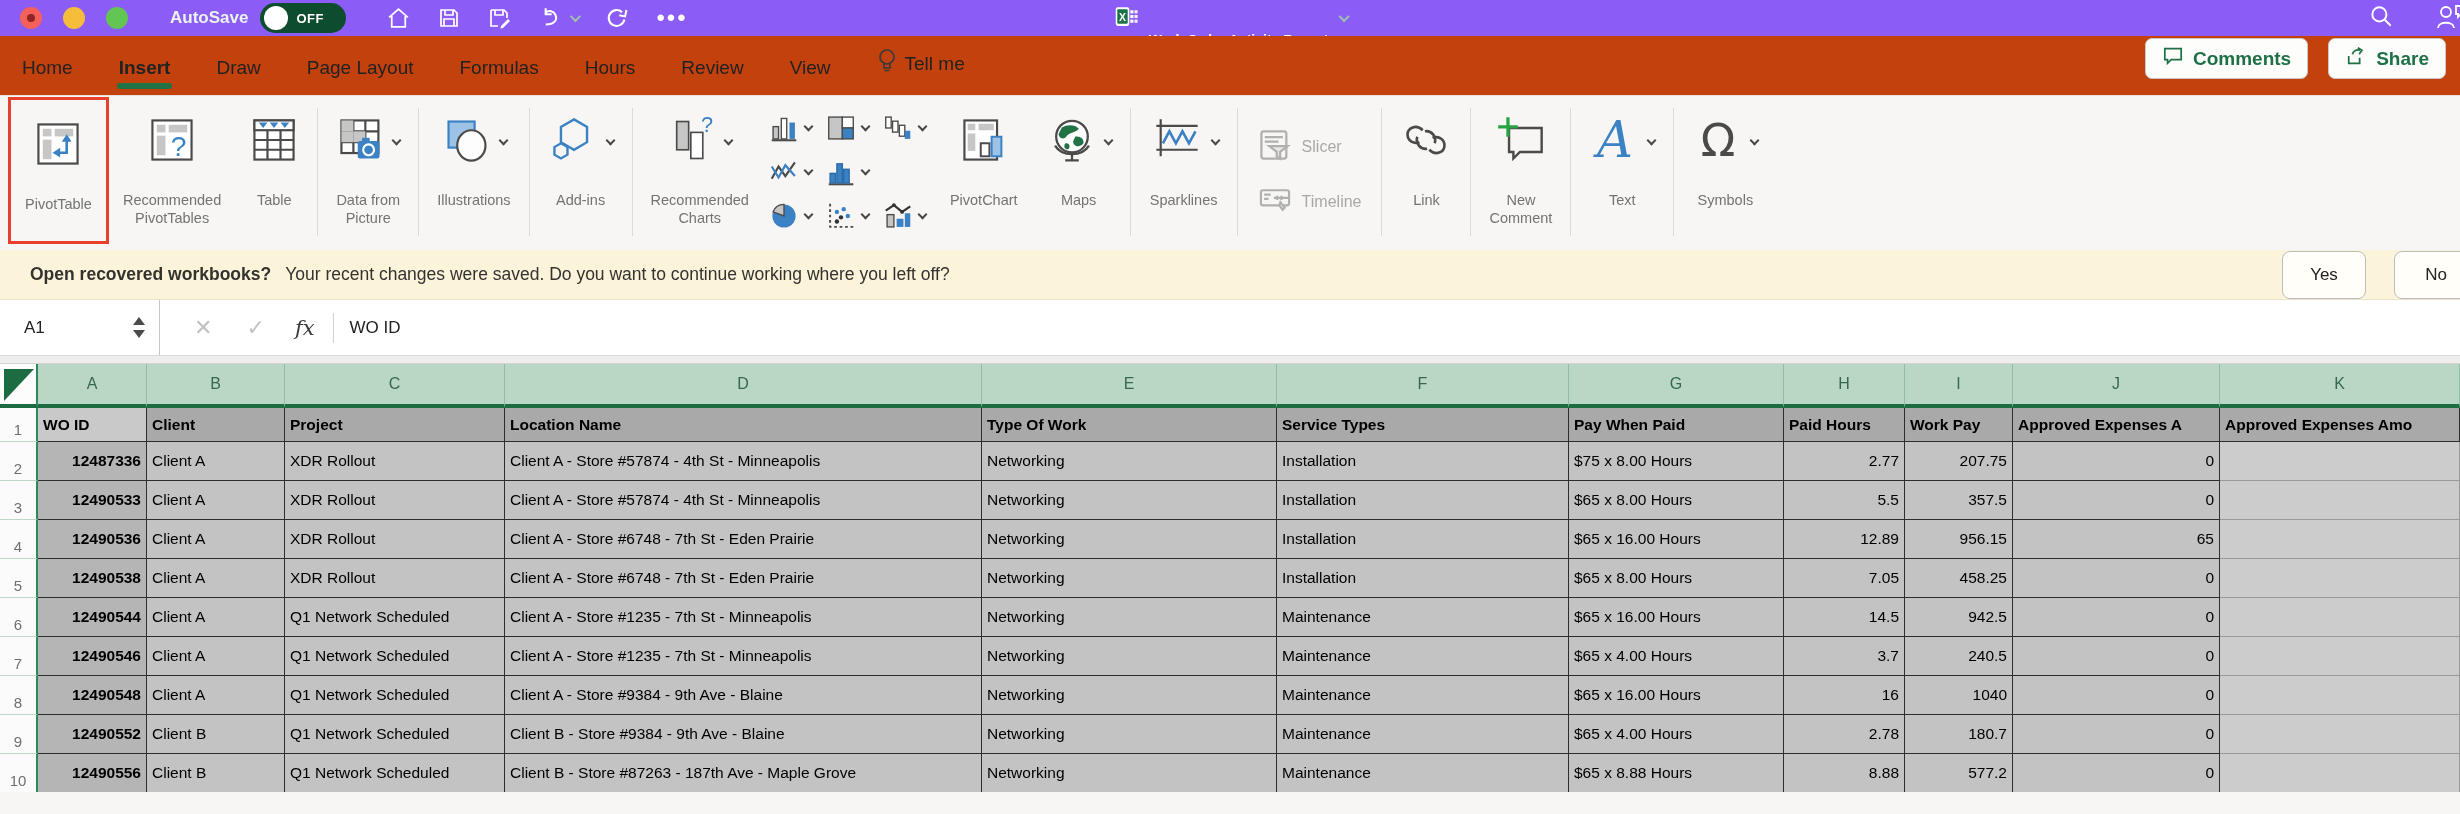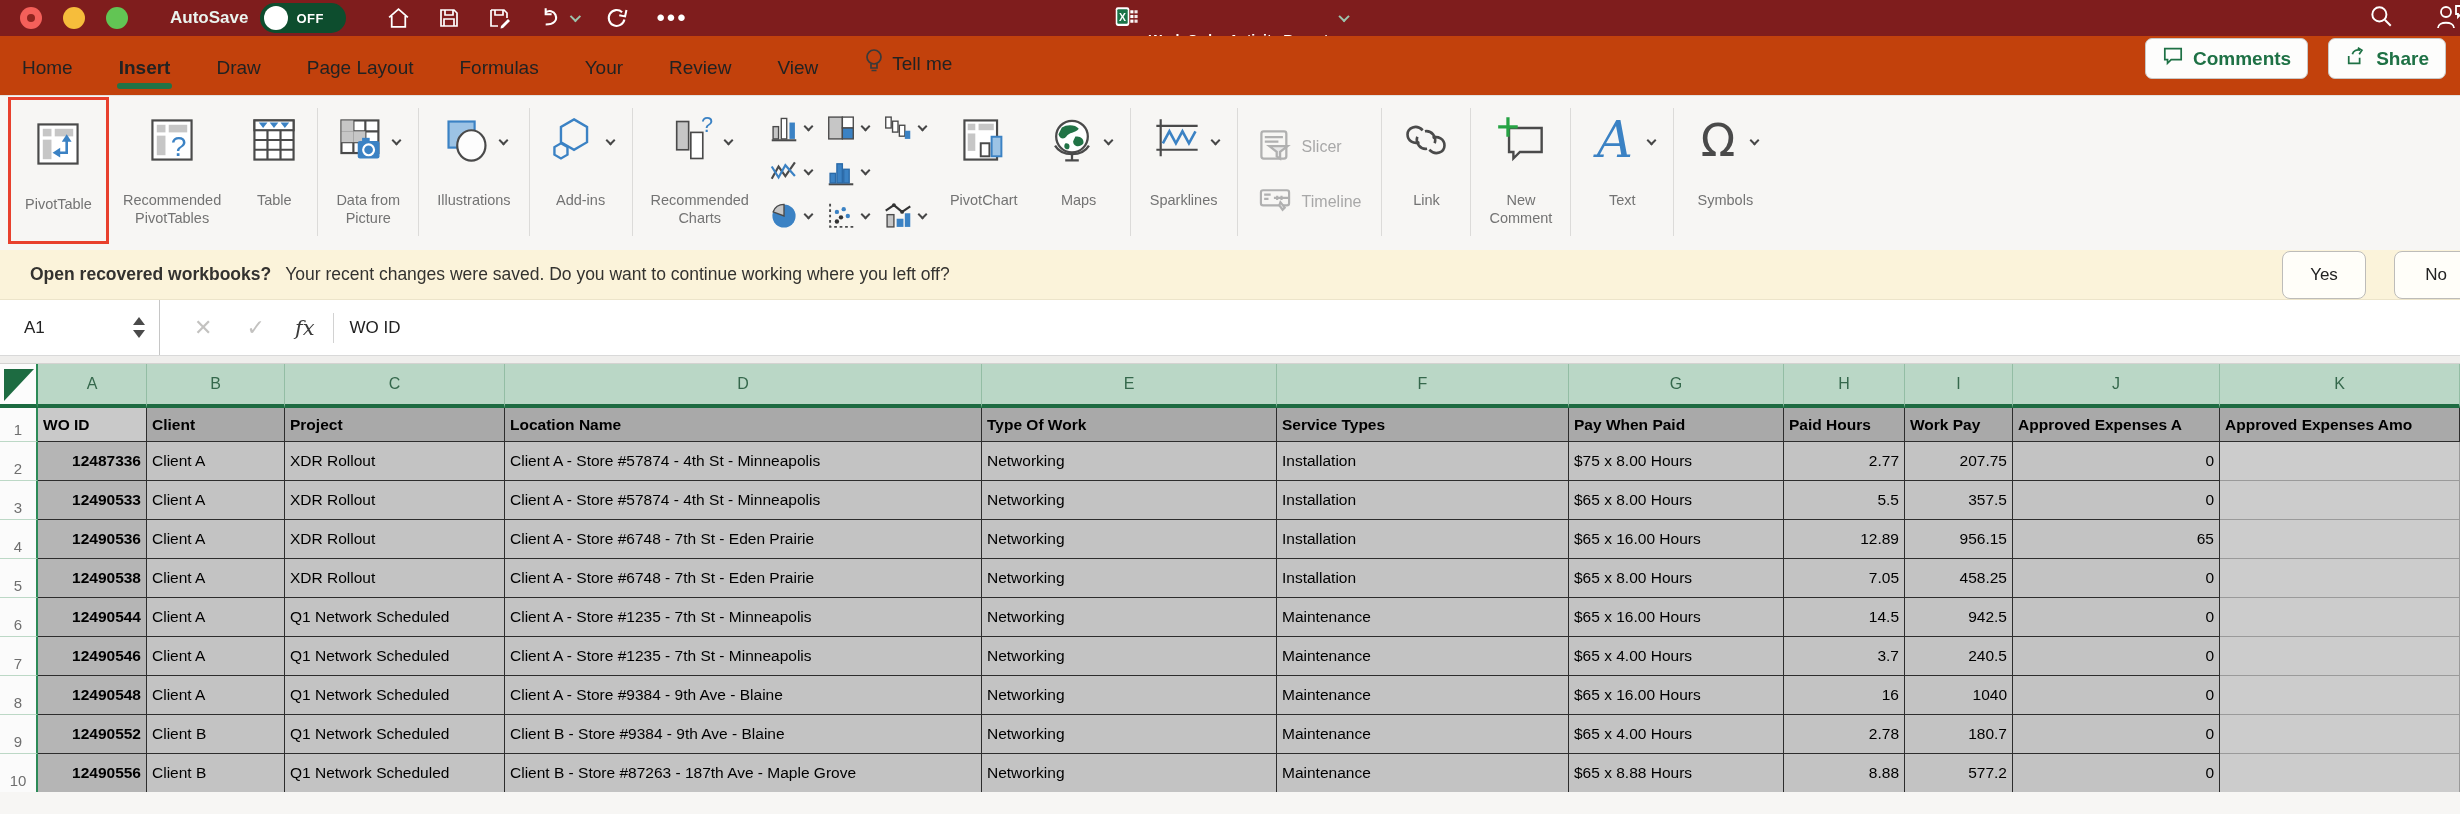--- a/index.html
+++ b/index.html
@@ -1,20 +1,20 @@
 <!DOCTYPE html>
 <html><head>
 <meta charset="utf-8">
 <style>
   * { box-sizing: border-box; margin: 0; padding: 0; }
   html,body { width:2460px; height:814px; overflow:hidden;
     font-family:"Liberation Sans","DejaVu Sans",sans-serif; background:#f7f6f4; }
 
   
-  .titlebar { height:36px; background:#7f1d1d; display:flex; align-items:center; color:#fff; position:relative; }
+  .titlebar { height:36px; background:#8b5cf6; display:flex; align-items:center; color:#fff; position:relative; }
   .lights { display:flex; gap:21px; margin-left:20px; }
   .light { width:22px; height:22px; border-radius:50%; position:relative; }
   .light.red { background:#f5605a; } .light.yellow { background:#f6bd3b; } .light.green { background:#62c554; }
   .light.red::after { content:""; position:absolute; left:7px; top:7px; width:8px; height:8px; border-radius:50%; background:#90251f; }
   .autosave { display:flex; align-items:center; gap:12px; margin-left:42px; }
   .autosave-label { font-size:17px; font-weight:bold; color:#eaf3ee; }
   .autosave-pill { width:86px; height:30px; border-radius:16px; background:#0d4d2e; display:flex; align-items:center; cursor:pointer; }
   .autosave-knob { width:24px; height:24px; border-radius:50%; background:#fff; margin-left:4px; }
   .autosave-state { color:#fff; font-size:13px; font-weight:bold; margin-left:8px; letter-spacing:.5px; }
   .tb-icons { display:flex; align-items:center; gap:26px; margin-left:40px; }
@@ -173,21 +173,21 @@
       <div class="tab">
         <span>Draw</span>
       </div>
       <div class="tab">
         <span>Page Layout</span>
       </div>
       <div class="tab">
         <span>Formulas</span>
       </div>
       <div class="tab">
-        <span>Your</span>
+        <span>Hours</span>
       </div>
       <div class="tab">
         <span>Review</span>
       </div>
       <div class="tab">
         <span>View</span>
       </div>
       <div class="tab">
         <span><svg width="20" height="26" viewBox="0 0 20 26" fill="none" stroke="#3a3a3a" stroke-width="1.7">
             <circle cx="10" cy="9" r="7"></circle>

